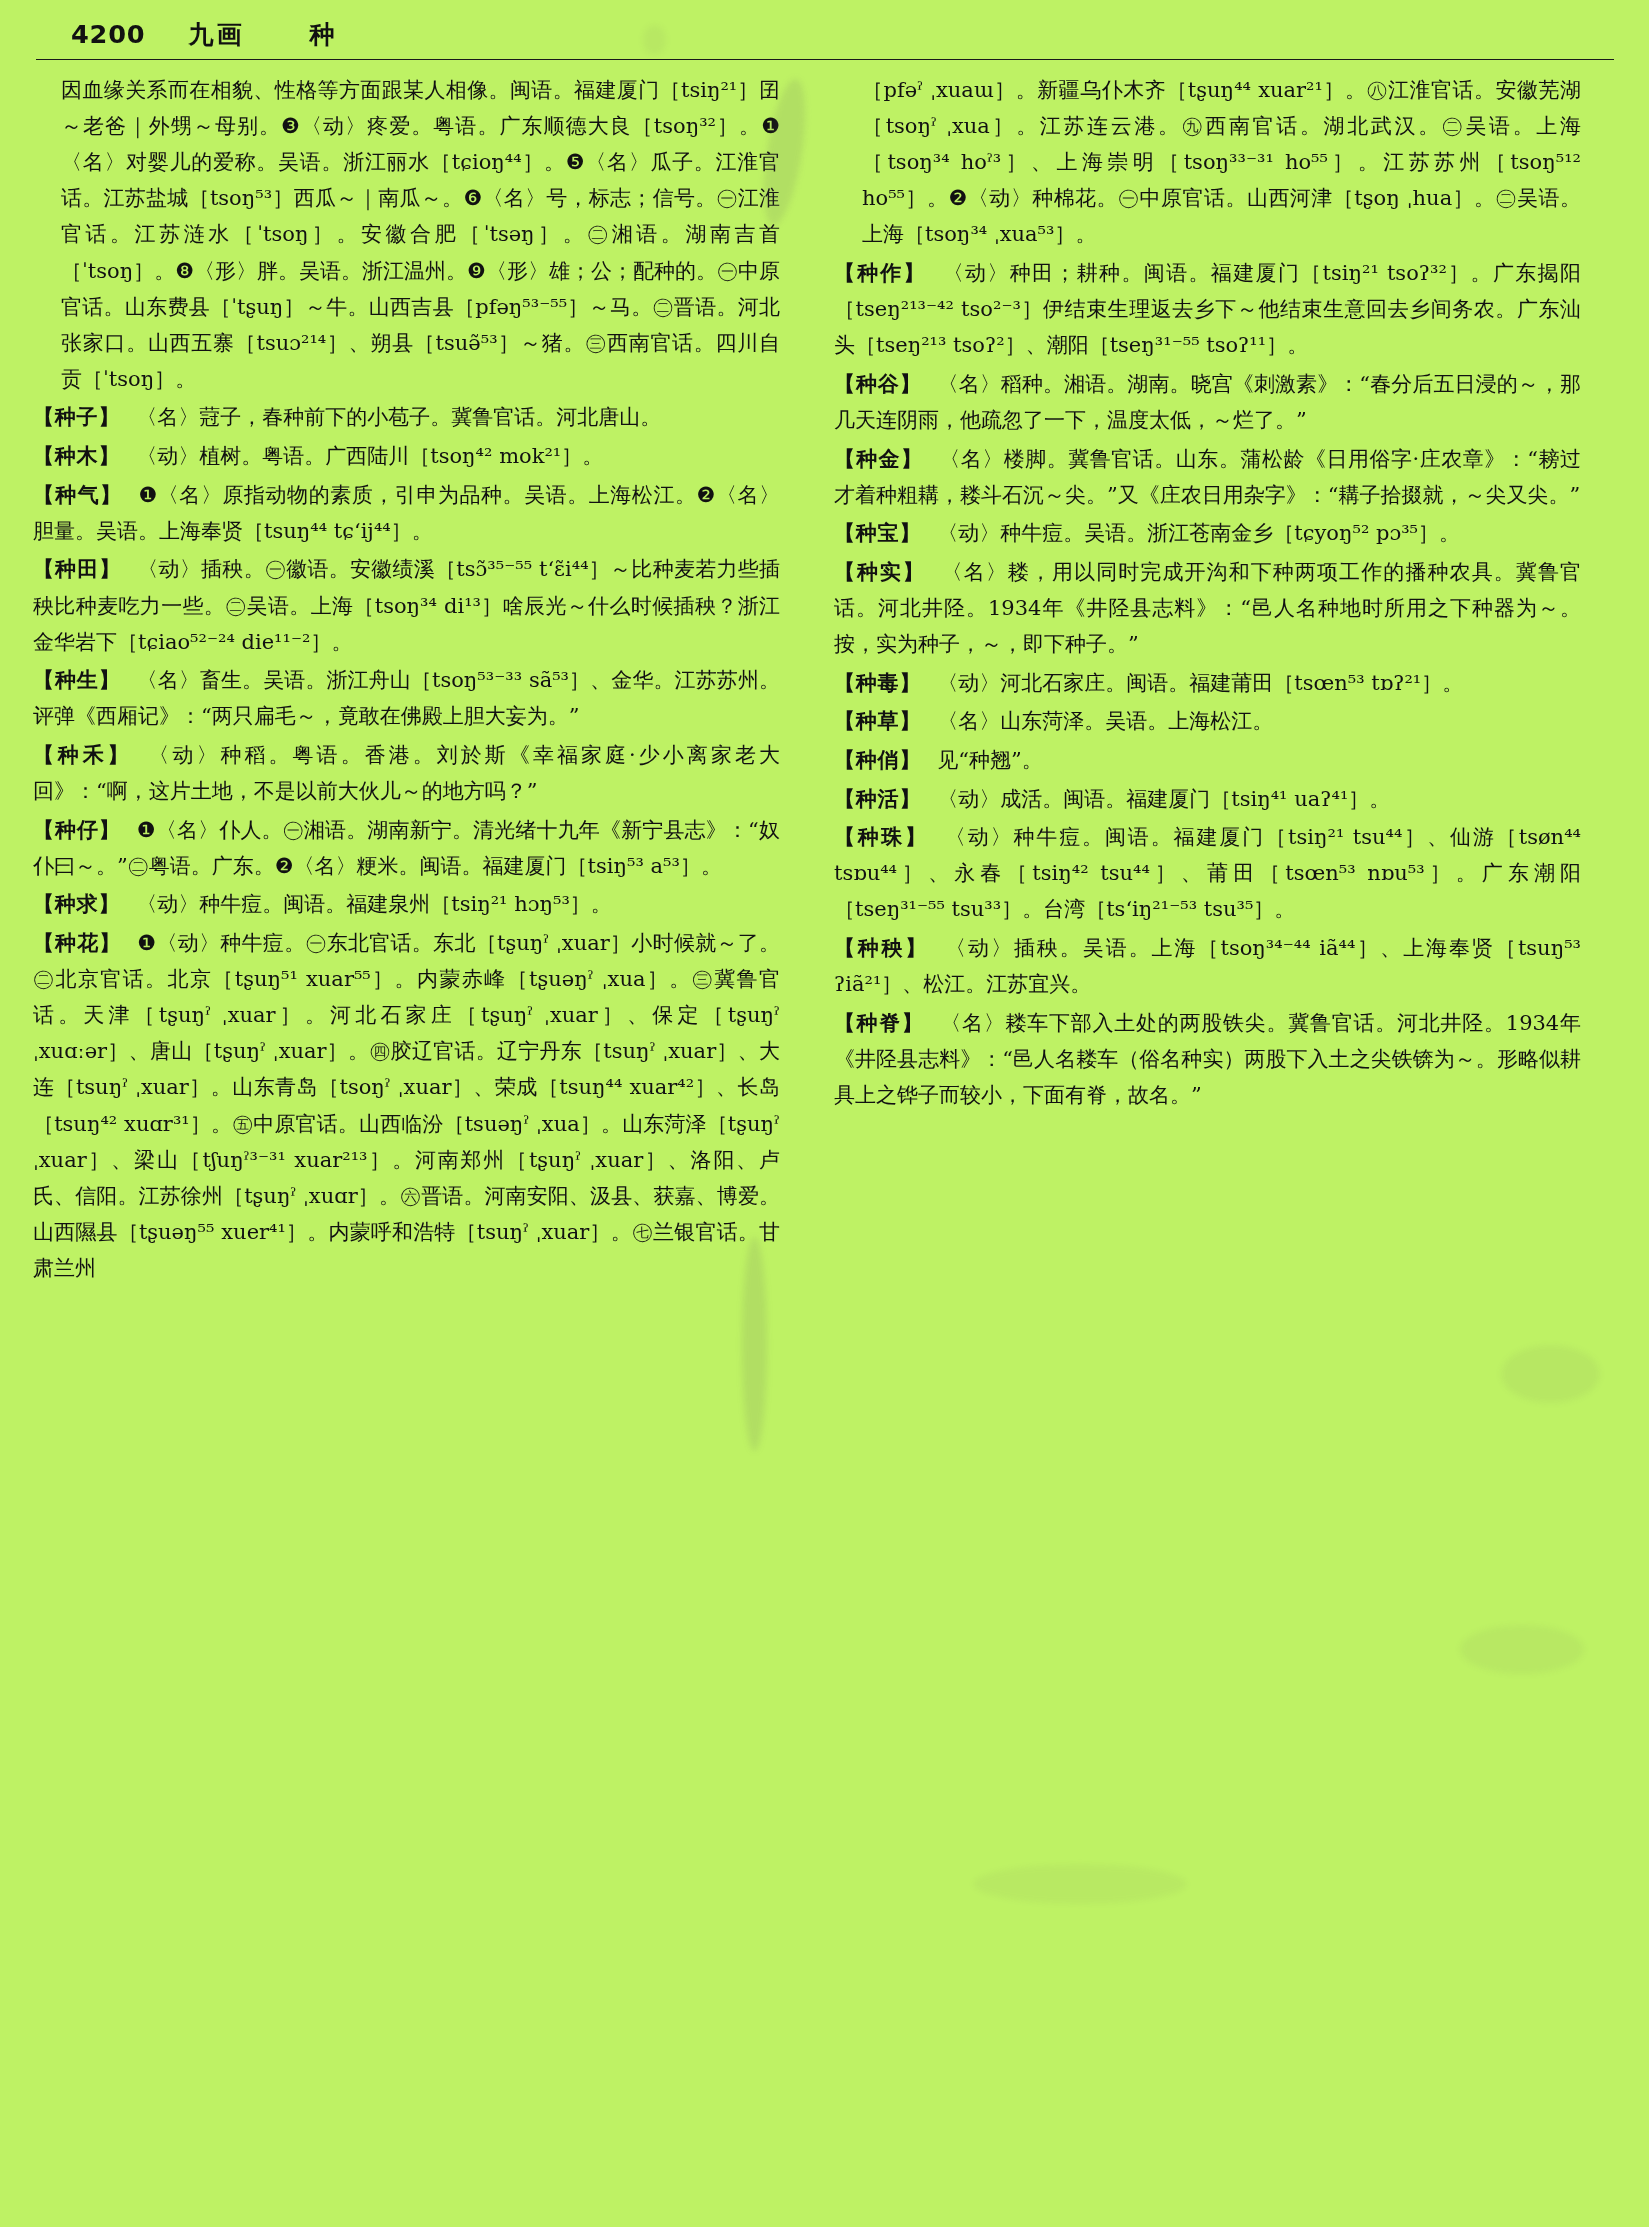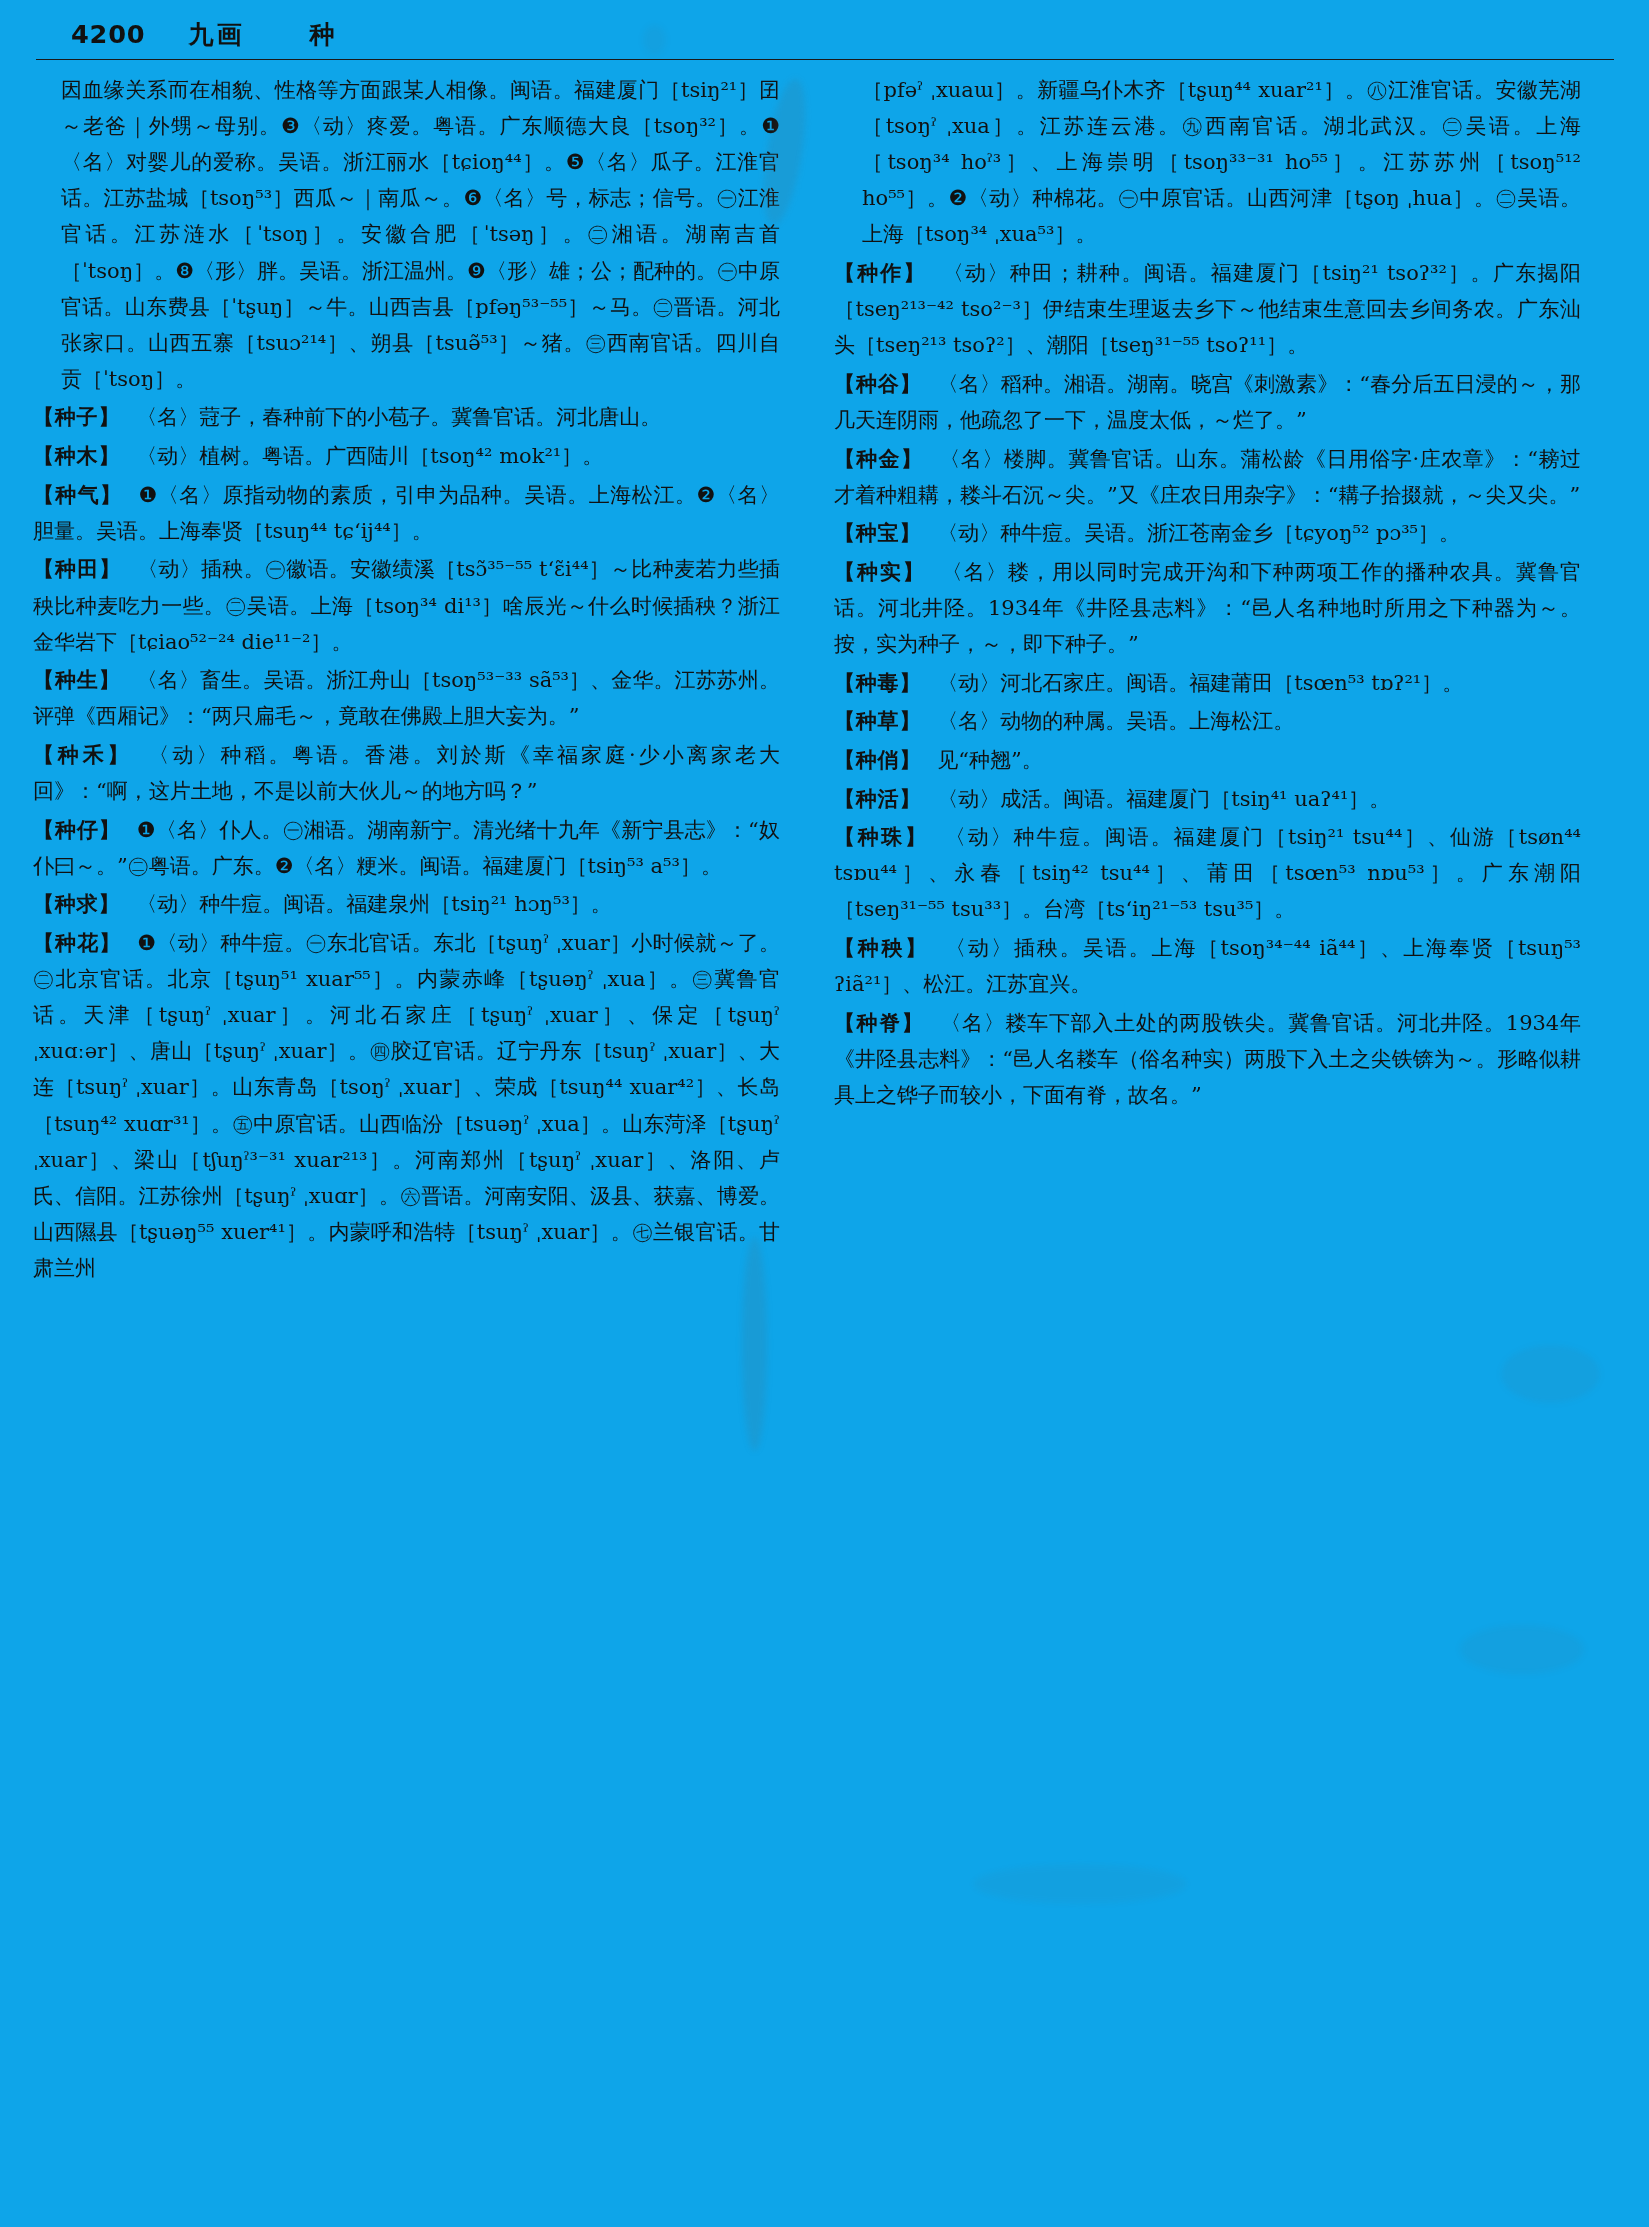--- a/index.html
+++ b/index.html
@@ -4,21 +4,21 @@
 <style>
   html, body {
     margin: 0;
     padding: 0;
     background: #ffffff;
   }
   .page {
     position: relative;
     width: 1650px;
     height: 2227px;
-    background: #0ea5e9;
+    background: #bef264;
     font-family: "DejaVu Serif", "Liberation Serif", serif;
     color: #111;
     box-sizing: border-box;
     padding: 15px 33px 8.2px 33px;
     overflow: hidden;
   }
   
   .header {
     display: flex;
     align-items: baseline;
@@ -151,21 +151,21 @@
       <div class="entry">
         <span class="headword">【<span>种宝</span>】</span><span class="body">〈动〉种牛痘。吴语。浙江苍南金乡［tɕyoŋ⁵² pɔ³⁵］。</span>
       </div>
       <div class="entry">
         <span class="headword">【<span>种实</span>】</span><span class="body">〈名〉耧，用以同时完成开沟和下种两项工作的播种农具。冀鲁官话。河北井陉。1934年《井陉县志料》：“邑人名种地时所用之下种器为～。按，实为种子，～，即下种子。”</span>
       </div>
       <div class="entry">
         <span class="headword">【<span>种毒</span>】</span><span class="body">〈动〉河北石家庄。闽语。福建莆田［tsœn⁵³ tɒʔ²¹］。</span>
       </div>
       <div class="entry">
-        <span class="headword">【<span>种草</span>】</span><span class="body">〈名〉动物的种属。吴语。上海松江。</span>
+        <span class="headword">【<span>种草</span>】</span><span class="body">〈名〉山东菏泽。吴语。上海松江。</span>
       </div>
       <div class="entry">
         <span class="headword">【<span>种俏</span>】</span><span class="body">见“种翘”。</span>
       </div>
       <div class="entry">
         <span class="headword">【<span>种活</span>】</span><span class="body">〈动〉成活。闽语。福建厦门［tsiŋ⁴¹ uaʔ⁴¹］。</span>
       </div>
       <div class="entry">
         <span class="headword">【<span>种珠</span>】</span><span class="body">〈动〉种牛痘。闽语。福建厦门［tsiŋ²¹ tsu⁴⁴］、仙游［tsøn⁴⁴ tsɒu⁴⁴］、永春［tsiŋ⁴² tsu⁴⁴］、莆田［tsœn⁵³ nɒu⁵³］。广东潮阳［tseŋ³¹⁻⁵⁵ tsu³³］。台湾［tsʻiŋ²¹⁻⁵³ tsu³⁵］。</span>
       </div>

